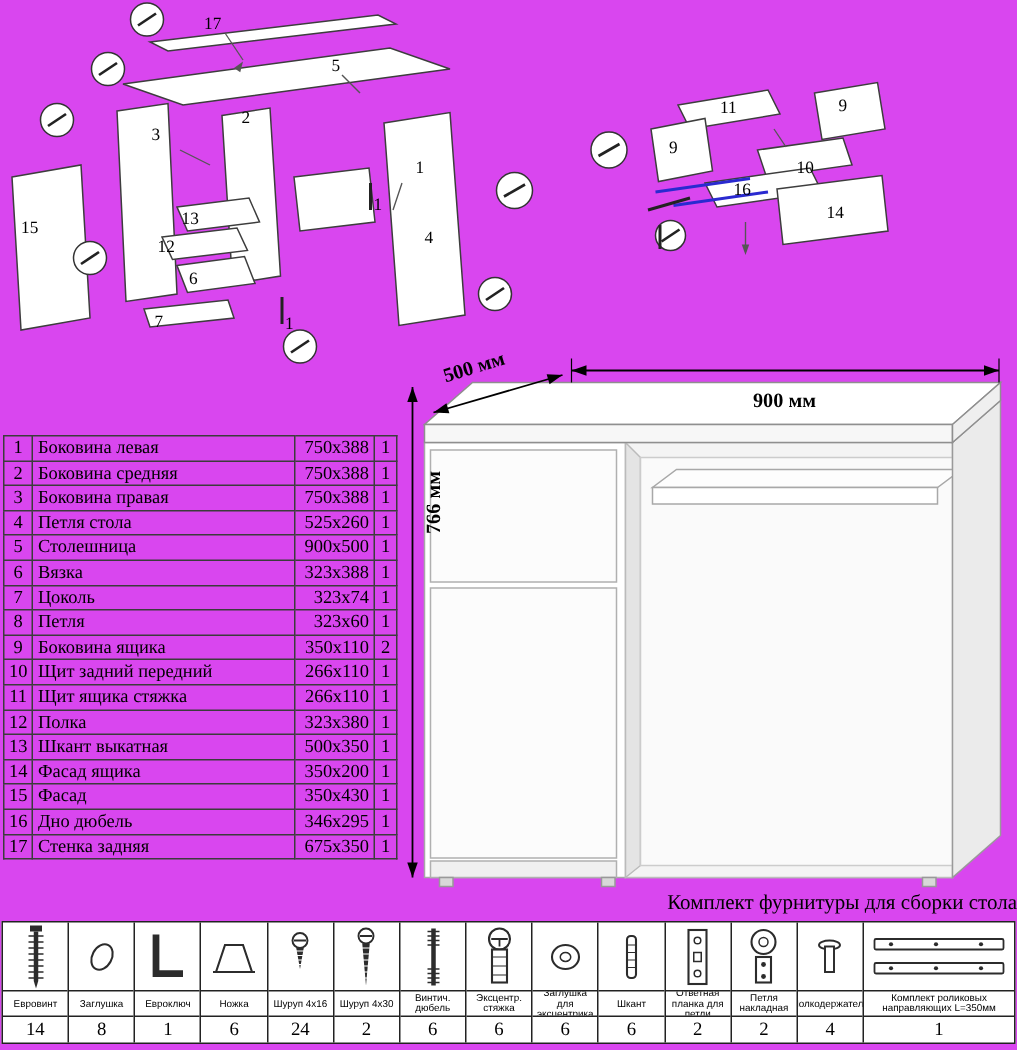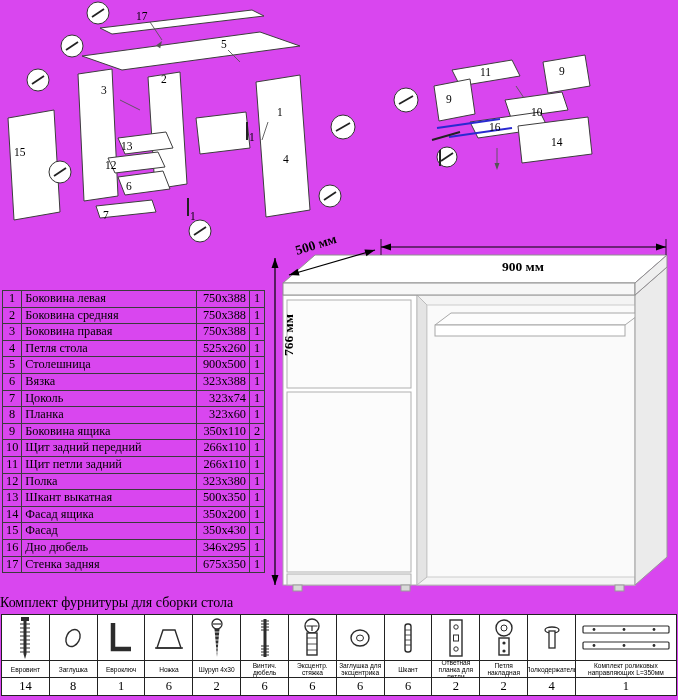--- a/index.html
+++ b/index.html
@@ -22,21 +22,21 @@
 
   
   #desk { position:absolute; left:263px; top:225px; width:415px; height:372px; }
   #desk svg { position:absolute; left:0; top:0; }
   .dim { position:absolute; font-size:13.5px; font-weight:bold; white-space:nowrap; }
   #dim-w { left:190px; top:2px; width:140px; text-align:center;margin-top:32px; }
   #dim-d { left:32px; top:12px; transform:rotate(-17deg); }
   #dim-h { left:-4px; top:102px; width:60px; text-align:center; transform:rotate(-90deg); }
 
   
-  #hw-title { position:absolute; top:595px; left:0; width:678px; text-align:left; font-size:14px; }
+  #hw-title { position:absolute; top:595px; left:0; width:678px; text-align:right; font-size:14px; }
   #hw { position:absolute; left:1px; top:614px; width:676px; height:82px; display:flex; border:1px solid #222; background:#fff; }
   .hw-cell { flex:1 1 40px; display:flex; flex-direction:column; border-right:1px solid #222; min-width:0; }
   .hw-cell:last-child { border-right:none; flex:0 0 100px; }
   .hw-icon { height:46px; display:flex; align-items:center; justify-content:center; border-bottom:1px solid #222; overflow:hidden; }
   .hw-label { height:17px; display:flex; align-items:center; justify-content:center; text-align:center;
               font-size:6.6px; line-height:7px; border-bottom:1px solid #222;
               font-family:"Liberation Sans", sans-serif; padding:0 1px; overflow:hidden; }
   .hw-qty { flex:1; display:flex; align-items:center; justify-content:center; font-size:12.5px; }
 </style>
 </head>
@@ -182,39 +182,39 @@
             <td class="pt-qty">1</td>
           </tr>
           <tr>
             <td class="pt-num">7</td>
             <td class="pt-name">Цоколь</td>
             <td class="pt-size">323x74</td>
             <td class="pt-qty">1</td>
           </tr>
           <tr>
             <td class="pt-num">8</td>
-            <td class="pt-name">Планка</td>
+            <td class="pt-name">Петля</td>
             <td class="pt-size">323x60</td>
             <td class="pt-qty">1</td>
           </tr>
           <tr>
             <td class="pt-num">9</td>
             <td class="pt-name">Боковина ящика</td>
             <td class="pt-size">350x110</td>
             <td class="pt-qty">2</td>
           </tr>
           <tr>
             <td class="pt-num">10</td>
             <td class="pt-name">Щит задний передний</td>
             <td class="pt-size">266x110</td>
             <td class="pt-qty">1</td>
           </tr>
           <tr>
             <td class="pt-num">11</td>
-            <td class="pt-name">Щит петли задний</td>
+            <td class="pt-name">Щит ящика стяжка</td>
             <td class="pt-size">266x110</td>
             <td class="pt-qty">1</td>
           </tr>
           <tr>
             <td class="pt-num">12</td>
             <td class="pt-name">Полка</td>
             <td class="pt-size">323x380</td>
             <td class="pt-qty">1</td>
           </tr>
           <tr>
@@ -332,20 +332,32 @@
       </div>
       <div class="hw-cell">
         <div class="hw-icon">
           <svg width="30" height="40" viewBox="0 0 30 40">
             <path d="M3 30 L9 12 H21 L27 30 Z" fill="#fff" stroke="#2c2c2c" stroke-width="1.4"></path>
             <line x1="1" y1="30" x2="29" y2="30" stroke="#2c2c2c" stroke-width="1.4"></line>
           </svg>
         </div>
         <div class="hw-label">Ножка</div>
         <div class="hw-qty">6</div>
+      </div>
+      <div class="hw-cell">
+        <div class="hw-icon">
+          <svg width="16" height="40" viewBox="0 0 16 40">
+            <circle cx="8" cy="9" r="5" fill="#fff" stroke="#2c2c2c" stroke-width="1.3"></circle>
+            <line x1="4" y1="9" x2="12" y2="9" stroke="#2c2c2c" stroke-width="1.2"></line>
+            <path d="M5.5 14 L10.5 14 L8 28 Z" fill="#2c2c2c"></path>
+            <path d="M4.5 16h7M5 19h6M5.5 22h5M6.2 25h3.6" stroke="#fff" stroke-width="0.8"></path>
+          </svg>
+        </div>
+        <div class="hw-label">Шуруп 4х16</div>
+        <div class="hw-qty">24</div>
       </div>
       <div class="hw-cell">
         <div class="hw-icon">
           <svg width="16" height="42" viewBox="0 0 16 42">
             <circle cx="8" cy="7" r="5" fill="#fff" stroke="#2c2c2c" stroke-width="1.3"></circle>
             <line x1="4" y1="7" x2="12" y2="7" stroke="#2c2c2c" stroke-width="1.2"></line>
             <path d="M5.5 12 L10.5 12 L8 40 Z" fill="#2c2c2c"></path>
             <path d="M4.5 15h7M5 19h6M5.3 23h5.4M5.8 27h4.4M6.2 31h3.6M6.8 35h2.4" stroke="#fff" stroke-width="0.8"></path>
           </svg>
         </div>

